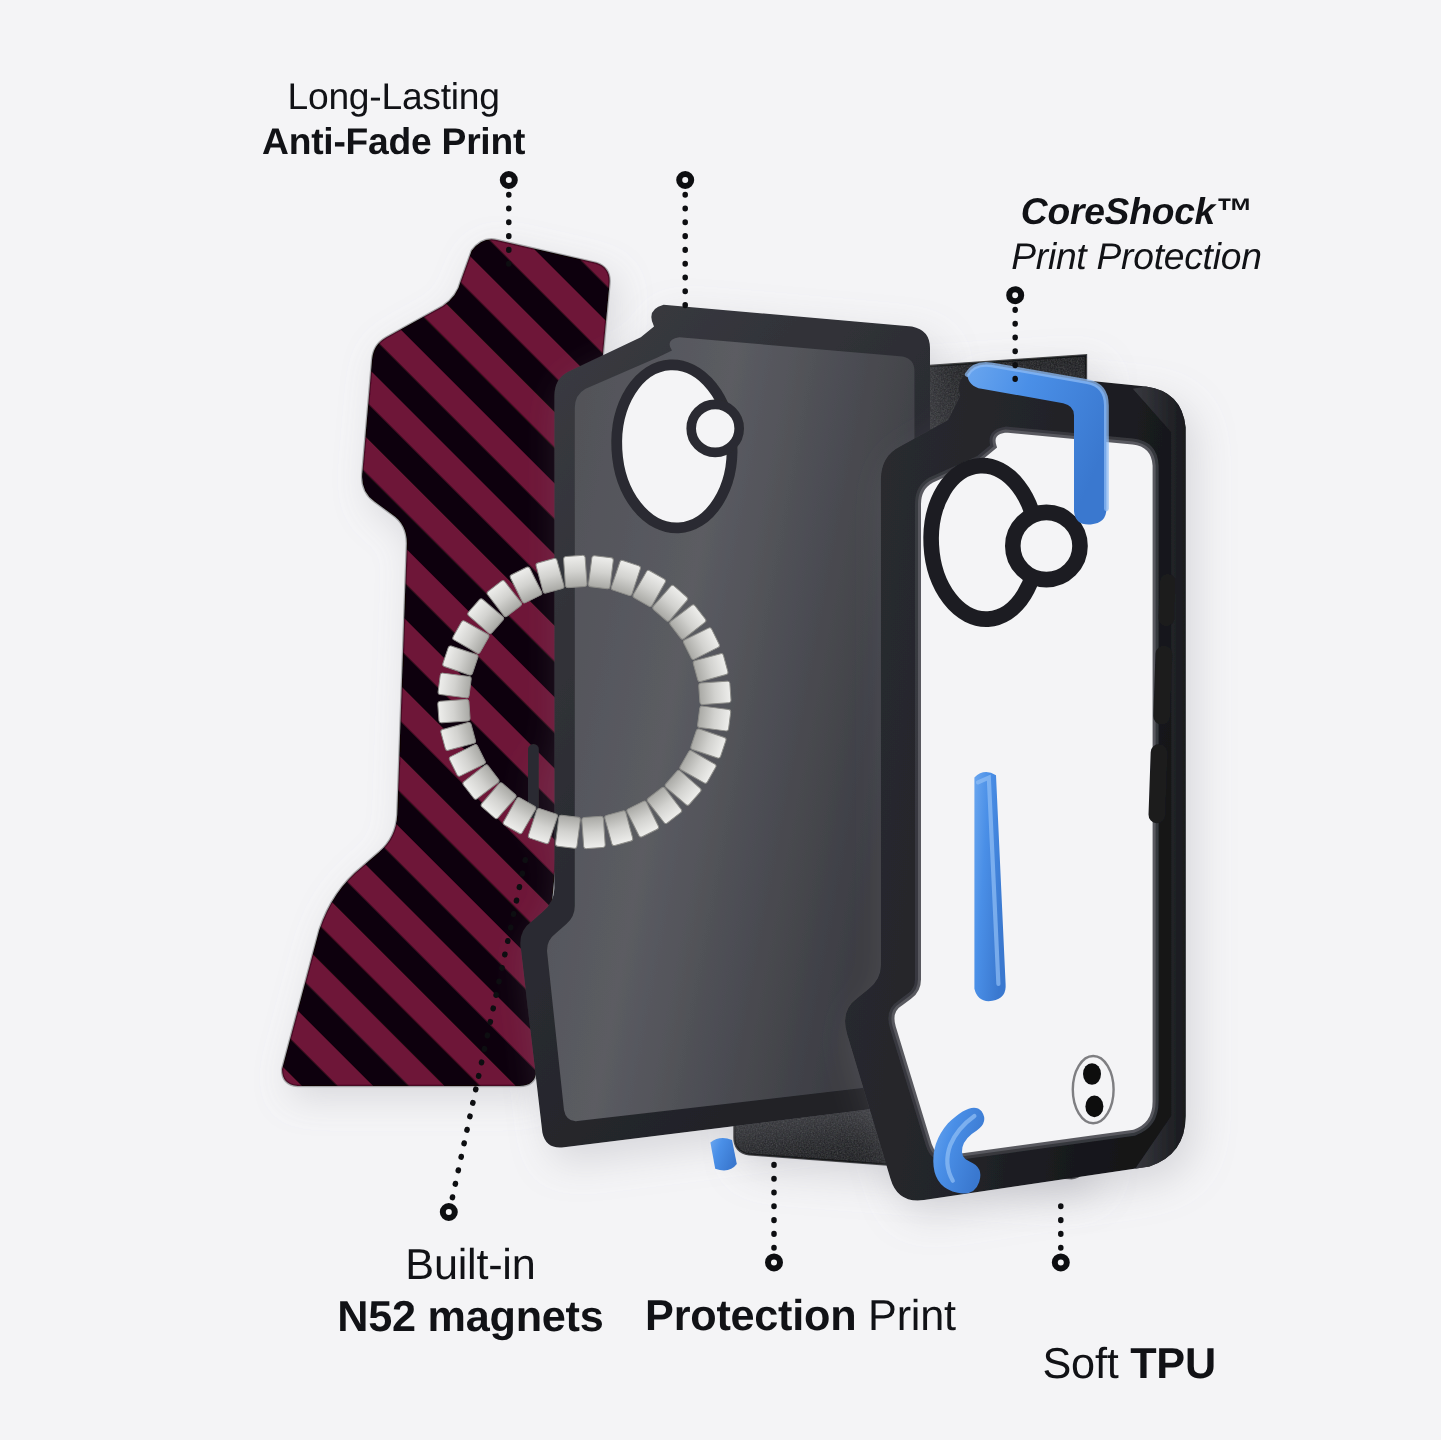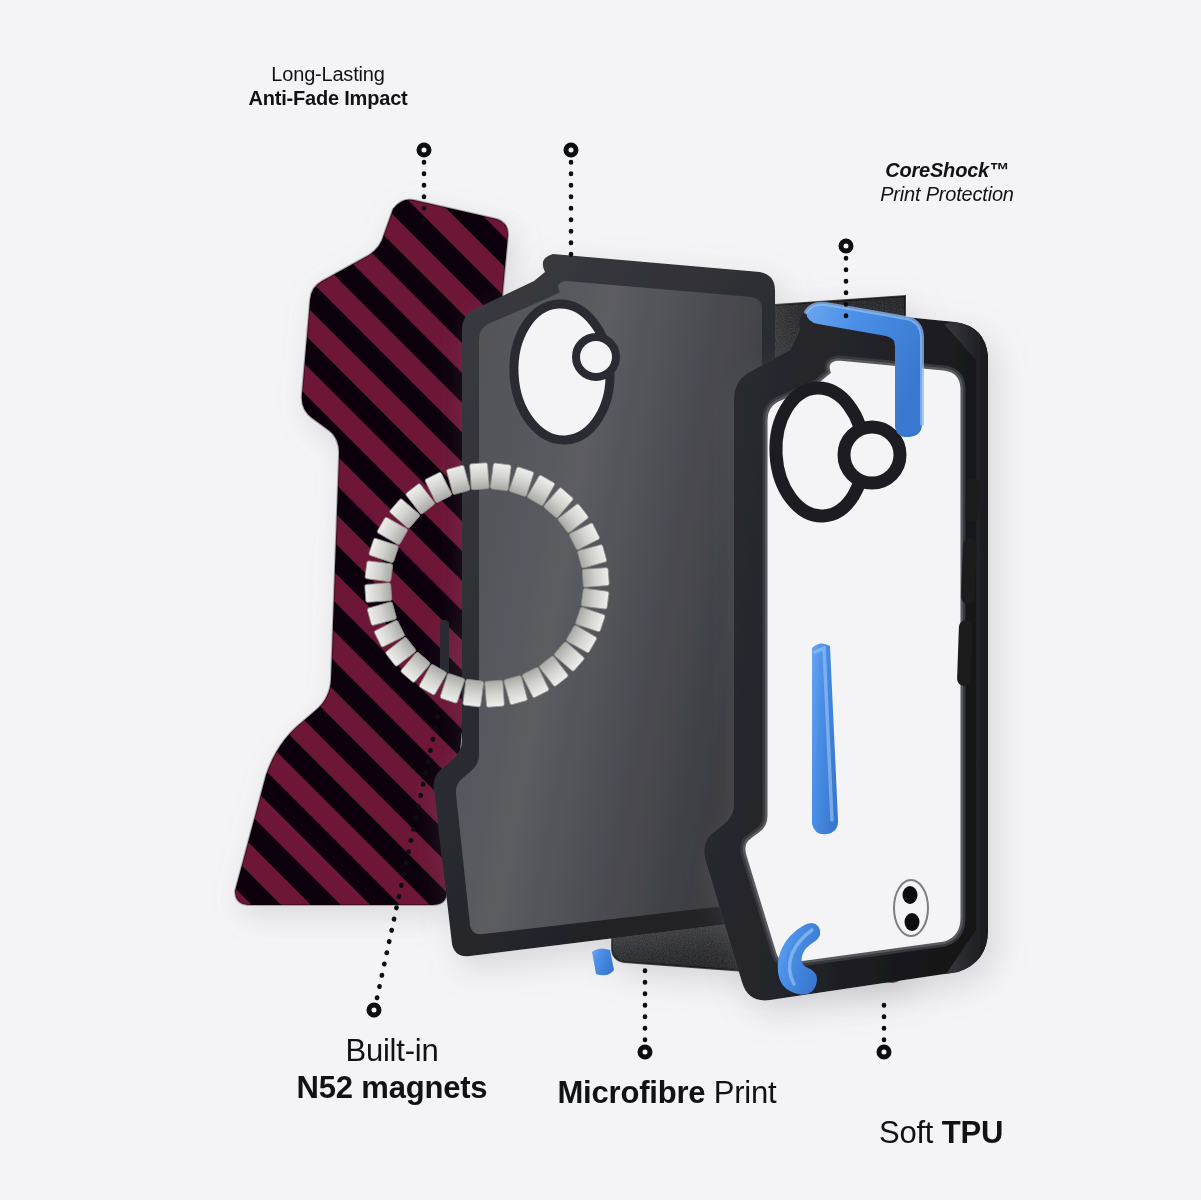--- a/index.html
+++ b/index.html
@@ -18,22 +18,22 @@
   .label{
     position:absolute;
     color:#111216;
     line-height:1.2;
     white-space:nowrap;
     letter-spacing:-0.2px;
   }
   .label .l1,.label .l2{display:block;}
   .reg{font-weight:400;}
   .bold{font-weight:700;}
-  .label.sz-top{font-size:20px;}
-  .label.sz-bot{font-size:31px;}
+  .label.sz-top{font-size:31px;}
+  .label.sz-bot{font-size:36px;}
   .label.ctr{text-align:center;transform:translateX(-50%);}
   .inline-line{display:block;}
   .inline-line .bold,.inline-line .reg{display:inline;}
 </style>
 </head>
 <body>
 
 <div id="stage">
 
   <svg id="art" viewBox="0 0 1201 1200" xmlns="http://www.w3.org/2000/svg">
@@ -396,39 +396,39 @@
       <circle cx="571" cy="150" r="5"></circle>
       <circle cx="846" cy="246" r="5"></circle>
       <circle cx="374" cy="1010" r="5"></circle>
       <circle cx="645" cy="1052" r="5"></circle>
       <circle cx="884" cy="1052" r="5"></circle>
     </g>
   </svg>
 
   <div class="label sz-top ctr" style="left:328px;top:62px;">
     <span class="l1 reg">Long-Lasting</span>
-    <span class="l2 bold">Anti-Fade Impact</span>
+    <span class="l2 bold">Anti-Fade Print</span>
   </div>
 
   <div class="label sz-top ctr" style="left:664px;top:62px;">
   </div>
 
   <div class="label sz-top ctr" style="left:947px;top:158px;font-style:italic;">
     <span class="l1 bold">CoreShock™</span>
     <span class="l2 reg">Print Protection</span>
   </div>
 
   <div class="label sz-bot ctr" style="left:392px;top:1032px;">
     <span class="l1 reg">Built-in</span>
     <span class="l2 bold">N52 magnets</span>
   </div>
 
   <div class="label sz-bot ctr" style="left:667px;top:1074px;">
     <span class="inline-line">
-      <span class="bold">Microfibre</span><span class="reg"> Print</span>
+      <span class="bold">Protection</span><span class="reg"> Print</span>
     </span>
   </div>
 
   <div class="label sz-bot ctr" style="left:941px;top:1114px;">
     <span class="inline-line">
       <span class="reg">Soft </span><span class="bold">TPU</span>
     </span>
   </div>
 
 </div>

